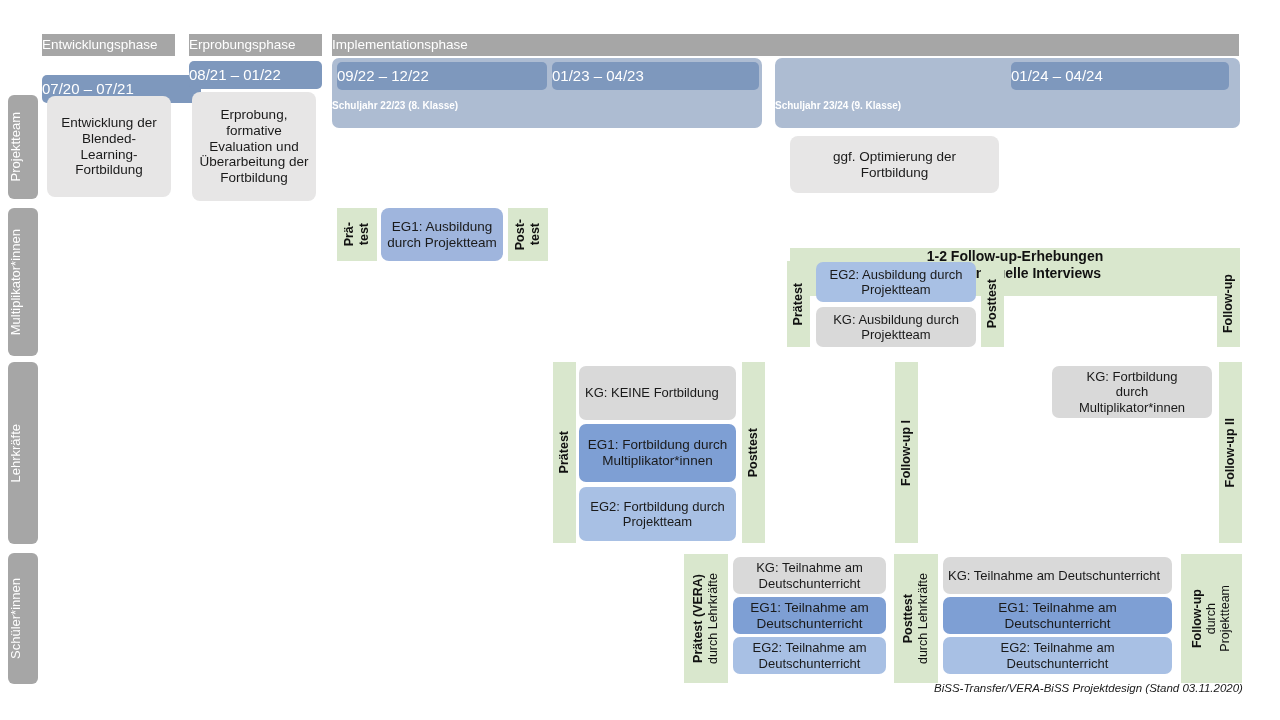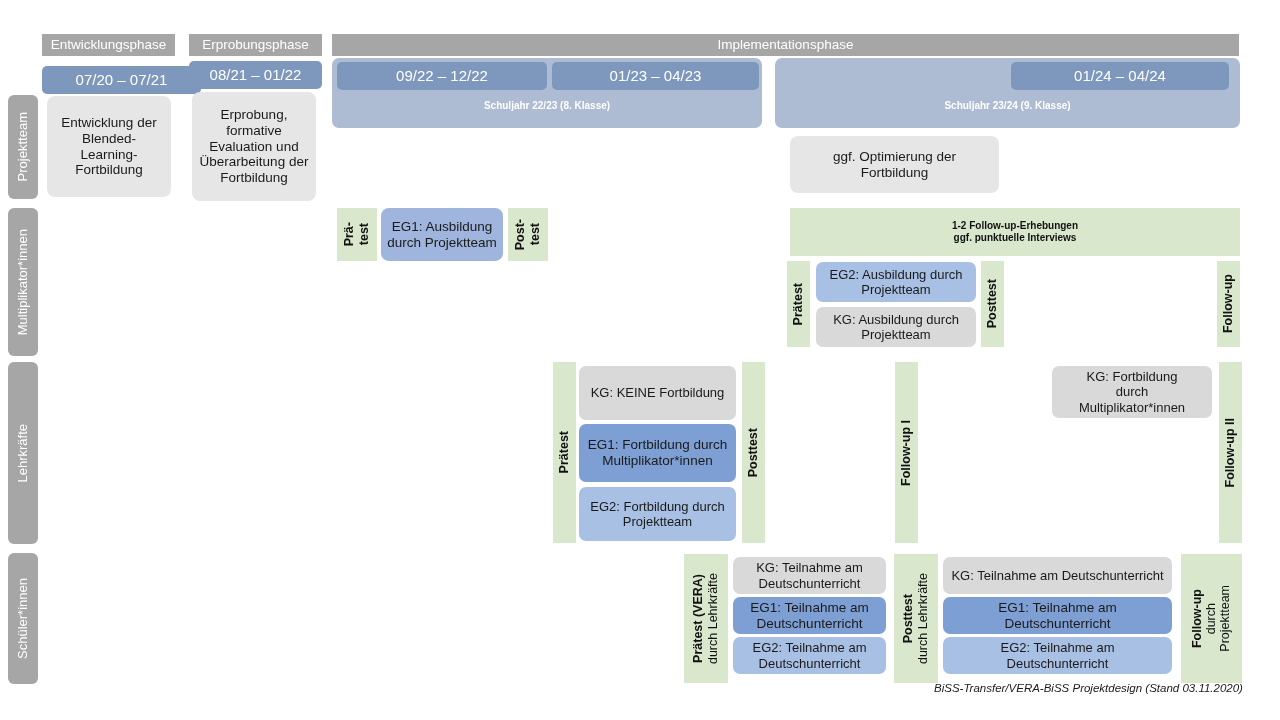--- a/index.html
+++ b/index.html
@@ -7,21 +7,21 @@
   body{
     width:1280px;height:720px;background:#ffffff;position:relative;
     font-family:"Liberation Sans",sans-serif;
     color:#1a1a1a;overflow:hidden;
   }
   .canvas{position:absolute;left:0;top:0;width:1280px;height:720px;}
 
   
   .box{
     position:absolute;box-sizing:border-box;
-    display:flex;align-items:center;justify-content:center;
+    display:flex;align-items:center;
     text-align:center;line-height:1.18;
   }
 
   
   .phase-hdr{
     background:#a6a6a6;color:#ffffff;font-size:13.5px;height:22px;
   }
 
   
   .period{
@@ -55,21 +55,21 @@
     background:#d9e7cd;color:#111111;font-size:12.5px;font-weight:bold;
   }
   .green.vert{
     flex-direction:row;align-items:center;justify-content:center;
   }
   .green .vtxt{
     writing-mode:vertical-rl;transform:rotate(180deg);white-space:nowrap;
     line-height:1.05;
   }
   .green .vtxt.reg{font-weight:normal;}
-  .green.horiz{font-size:10px;font-weight:bold;}
+  .green.horiz{font-size:14px;font-weight:bold;margin-top:40px;}
 
   .twoline{display:flex;flex-direction:row;gap:1px;align-items:center;justify-content:center;}
 
   .footer{
     position:absolute;font-style:italic;font-size:11.5px;color:#1a1a1a;
     white-space:nowrap;
   }
 </style>
 </head>
 <body>
@@ -79,21 +79,21 @@
   <div class="box phase-hdr" style="left:42px;top:34px;width:133px;">
     <span>Entwicklungsphase</span>
   </div>
   <div class="box phase-hdr" style="left:189px;top:34px;width:133px;">
     <span>Erprobungsphase</span>
   </div>
   <div class="box phase-hdr" style="left:332px;top:34px;width:907px;">
     <span>Implementationsphase</span>
   </div>
 
-  <div class="box period" style="left:42px;top:66px;width:159px;">
+  <div class="box period" style="left:42px;top:75px;width:159px;">
     <span>07/20 – 07/21</span>
   </div>
   <div class="box period" style="left:189px;top:61px;width:133px;">
     <span>08/21 – 01/22</span>
   </div>
 
   <div class="schoolyear" style="position:absolute;left:332px;top:58px;width:430px;height:70px;">
     <div class="box sy-label" style="position:absolute;left:0;top:34px;width:430px;height:28px;">Schuljahr 22/23 (8. Klasse)</div>
   </div>
   <div class="box period" style="left:337px;top:62px;width:210px;">

